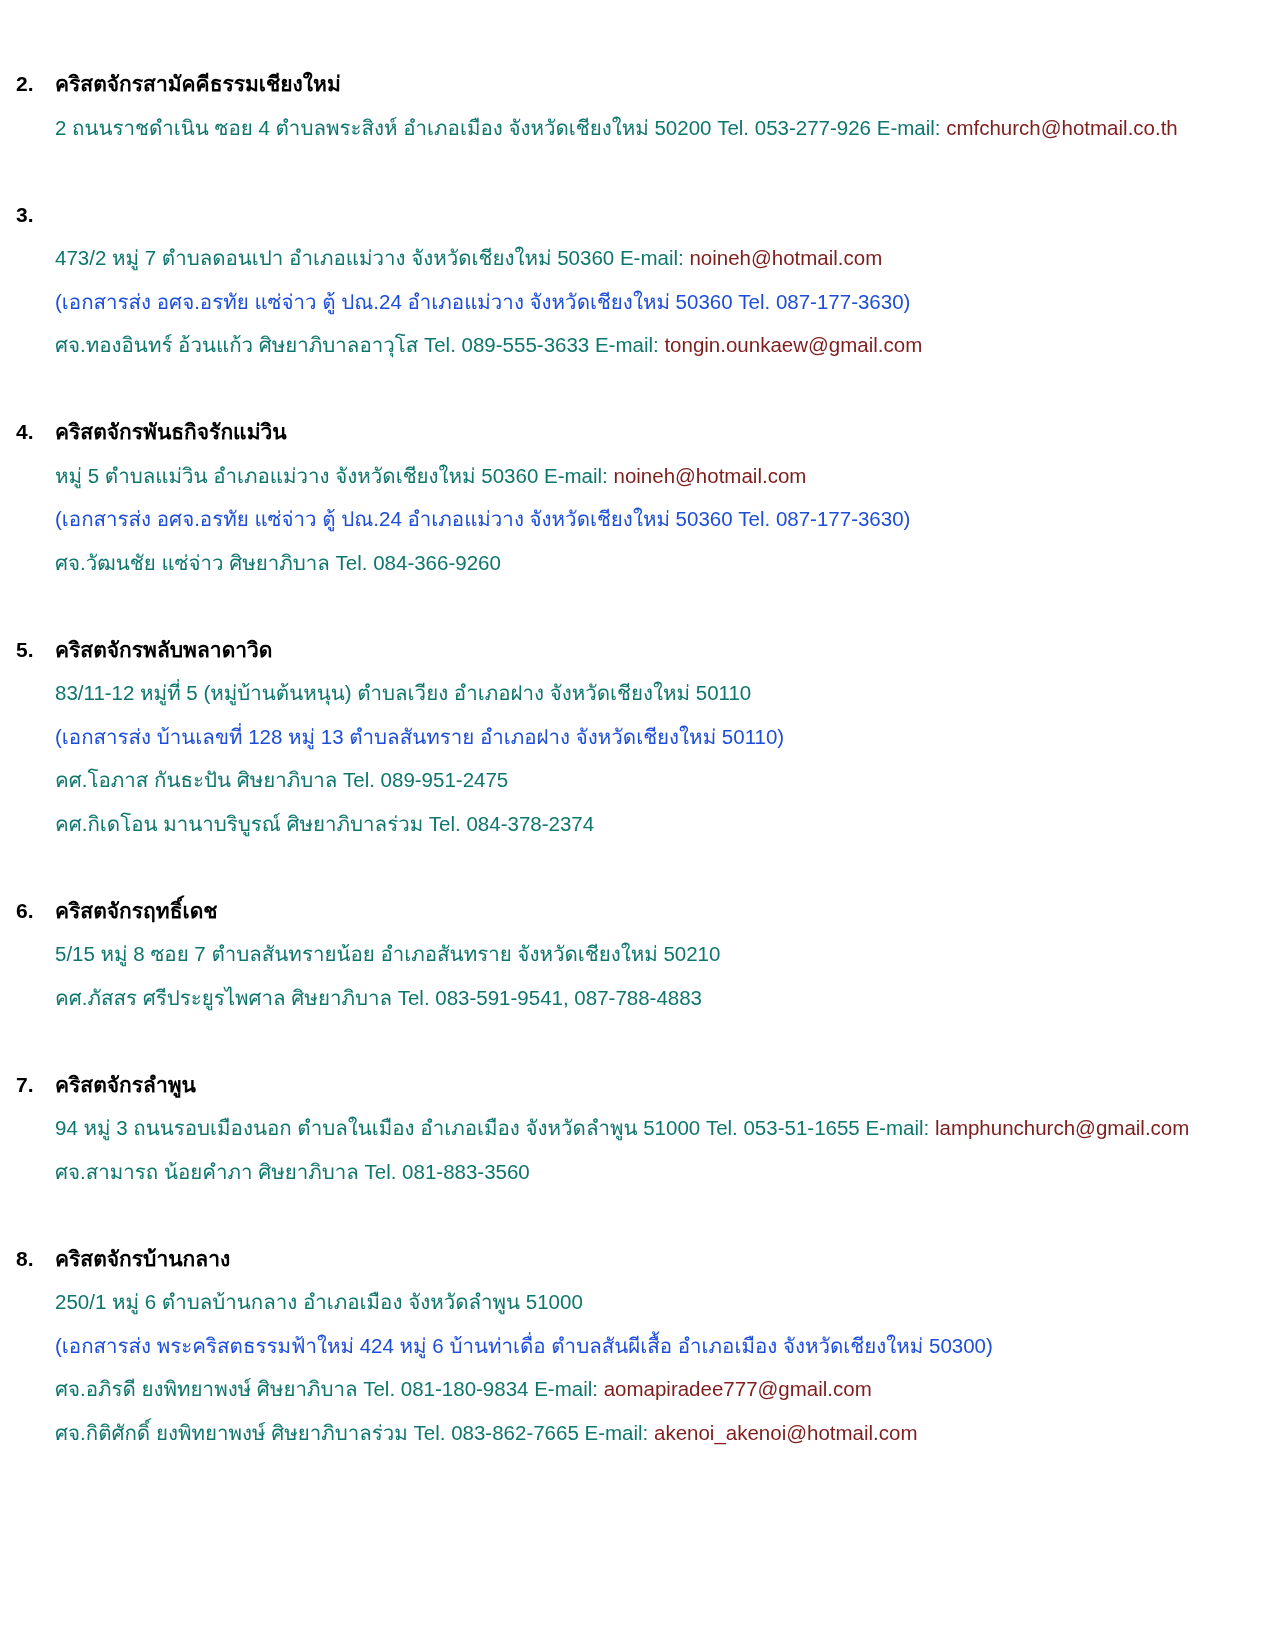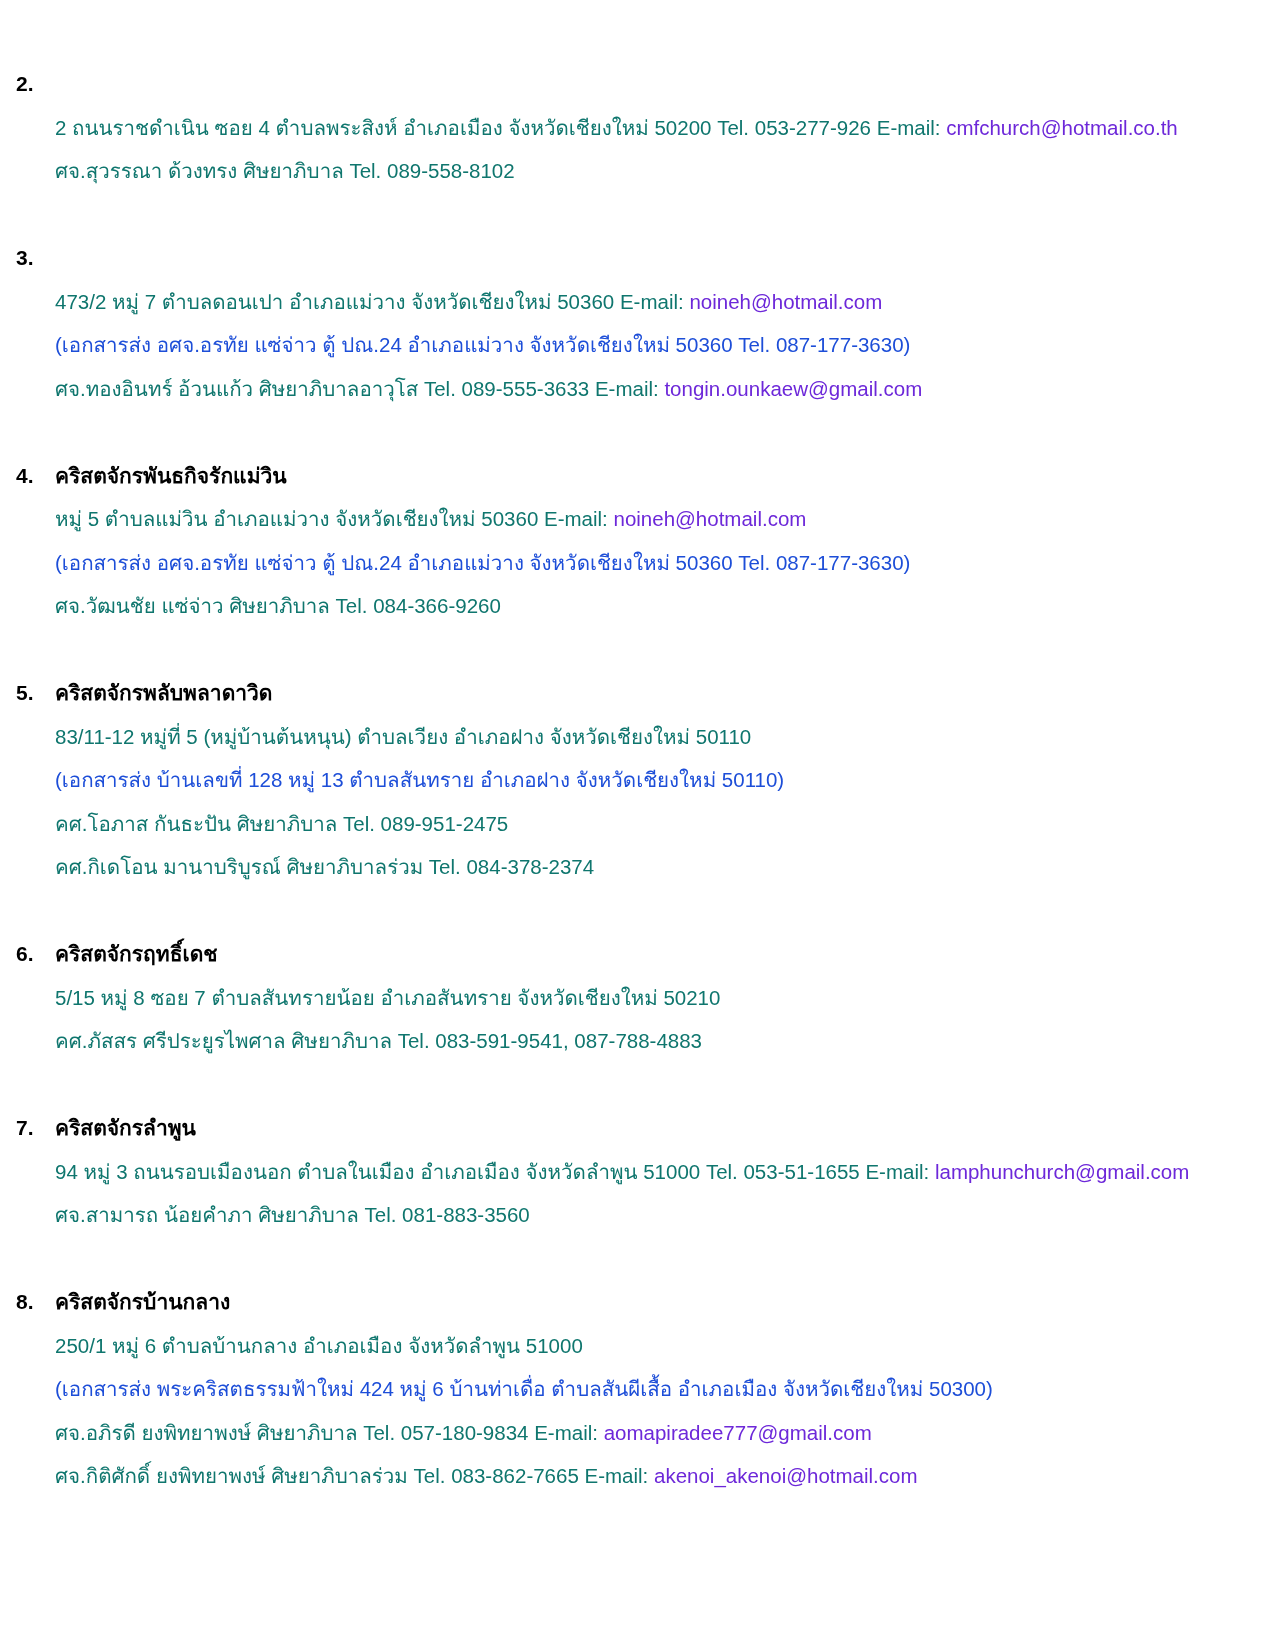--- a/index.html
+++ b/index.html
@@ -37,33 +37,33 @@
   }
   .line {
     padding-left: 39px;
     font-size: 20.5px;
     line-height: 43.5px;
     height: 43.5px;
     white-space: nowrap;
   }
   .seg-text   { color: #0f766e; }
   .seg-orange { color: #1d4ed8; }
-  .seg-link   { color: #6d28d9; text-decoration: none; cursor: pointer; text-align: center; }
+  .seg-link   { color: #7f1d1d; text-decoration: none; cursor: pointer; text-align: center; }
 </style>
 </head>
 <body>
 
 <div class="page">
   <div id="sections-root">
       <div class="section">
         <div class="heading-row">
           <span class="num">2.</span>
+          <span>คริสตจักรสามัคคีธรรมเชียงใหม่</span>
         </div>
         <div class="line"><span class="seg-text">2 ถนนราชดำเนิน ซอย 4 ตำบลพระสิงห์ อำเภอเมือง จังหวัดเชียงใหม่ 50200 Tel. 053-277-926 E-mail: </span><span class="seg-link">cmfchurch@hotmail.co.th</span></div>
-        <div class="line"><span class="seg-text">ศจ.สุวรรณา ด้วงทรง ศิษยาภิบาล Tel. 089-558-8102</span></div>
       </div>
       <div class="section">
         <div class="heading-row">
           <span class="num">3.</span>
         </div>
         <div class="line"><span class="seg-text">473/2 หมู่ 7 ตำบลดอนเปา อำเภอแม่วาง จังหวัดเชียงใหม่ 50360 E-mail: </span><span class="seg-link">noineh@hotmail.com</span></div>
         <div class="line"><span class="seg-orange">(เอกสารส่ง อศจ.อรทัย แซ่จ่าว ตู้ ปณ.24 อำเภอแม่วาง จังหวัดเชียงใหม่ 50360 Tel. 087-177-3630)</span></div>
         <div class="line"><span class="seg-text">ศจ.ทองอินทร์ อ้วนแก้ว ศิษยาภิบาลอาวุโส Tel. 089-555-3633 E-mail: </span><span class="seg-link">tongin.ounkaew@gmail.com</span></div>
       </div>
       <div class="section">
@@ -101,17 +101,17 @@
         <div class="line"><span class="seg-text">94 หมู่ 3 ถนนรอบเมืองนอก ตำบลในเมือง อำเภอเมือง จังหวัดลำพูน 51000 Tel. 053-51-1655 E-mail: </span><span class="seg-link">lamphunchurch@gmail.com</span></div>
         <div class="line"><span class="seg-text">ศจ.สามารถ น้อยคำภา ศิษยาภิบาล Tel. 081-883-3560</span></div>
       </div>
       <div class="section">
         <div class="heading-row">
           <span class="num">8.</span>
           <span>คริสตจักรบ้านกลาง</span>
         </div>
         <div class="line"><span class="seg-text">250/1 หมู่ 6 ตำบลบ้านกลาง อำเภอเมือง จังหวัดลำพูน 51000</span></div>
         <div class="line"><span class="seg-orange">(เอกสารส่ง พระคริสตธรรมฟ้าใหม่ 424 หมู่ 6 บ้านท่าเดื่อ ตำบลสันผีเสื้อ อำเภอเมือง จังหวัดเชียงใหม่ 50300)</span></div>
-        <div class="line"><span class="seg-text">ศจ.อภิรดี ยงพิทยาพงษ์ ศิษยาภิบาล Tel. 057-180-9834 E-mail: </span><span class="seg-link">aomapiradee777@gmail.com</span></div>
+        <div class="line"><span class="seg-text">ศจ.อภิรดี ยงพิทยาพงษ์ ศิษยาภิบาล Tel. 081-180-9834 E-mail: </span><span class="seg-link">aomapiradee777@gmail.com</span></div>
         <div class="line"><span class="seg-text">ศจ.กิติศักดิ์ ยงพิทยาพงษ์ ศิษยาภิบาลร่วม Tel. 083-862-7665 E-mail: </span><span class="seg-link">akenoi_akenoi@hotmail.com</span></div>
       </div>
     </div>
 </div>
 
 </body></html>

